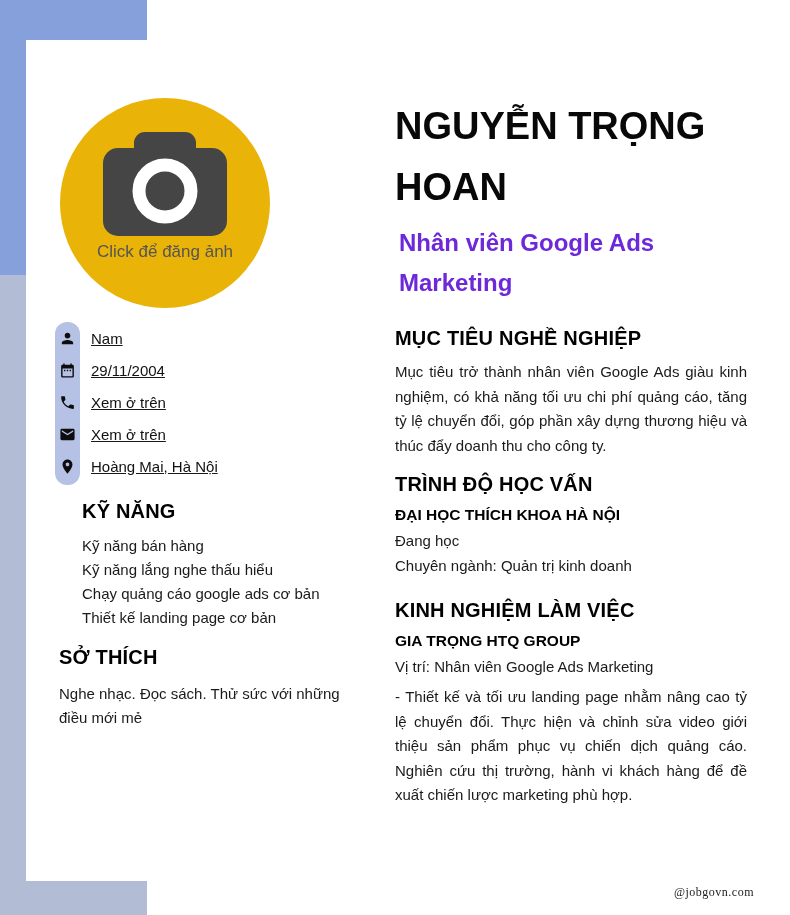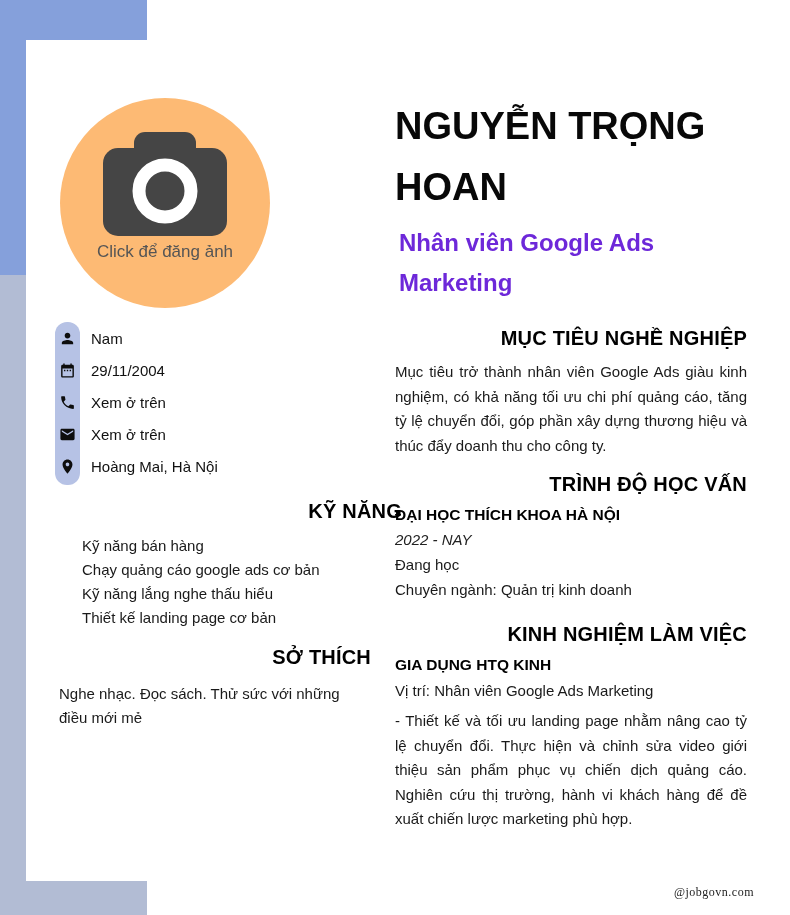--- a/index.html
+++ b/index.html
@@ -16,29 +16,29 @@
   
   .photo {
     position:absolute; left:60px; top:98px; width:210px; height:210px;
     border-radius:50%; background:#efefef; display:flex; flex-direction:column;
     align-items:center; cursor:pointer;
   }
   .camera { margin-top:34px; display:block; }
   .photo-caption { margin-top:6px; font-size:17px; color:#555; white-space:nowrap; }
 
   
-  .contact { position:absolute; left:55px; top:322px; }
+  .contact { position:absolute; left:55px; top:322px;text-decoration:underline; }
   .contact-strip { position:absolute; left:0; top:0; width:25px; height:163px;
     border-radius:12px; }
   .contact-row { position:relative; height:32px; display:flex; align-items:center; }
   .cicon { width:25px; display:flex; justify-content:center; align-items:center; }
   .cicon svg { width:17px; height:17px; fill:#0d0d0d; }
   .cval { margin-left:11px; font-size:15px; color:#111; white-space:nowrap; }
 
-  .section-h { font-size:20px; font-weight:700; color:#000; margin:0; letter-spacing:0.2px;text-align:right; }
+  .section-h { font-size:20px; font-weight:700; color:#000; margin:0; letter-spacing:0.2px; }
   .sub-h { font-size:15.5px; font-weight:700; color:#000; margin:10px 0 0; }
   .period { font-size:15px; font-style:italic; color:#222; margin:7px 0 0; }
   .line { font-size:15px; color:#1a1a1a; margin:8px 0 0; }
 
   .skills  { position:absolute; left:59px; top:500px; width:320px;margin-left:23px; }
   .skills ul { list-style:none; margin:11px 0 0; padding:0; font-size:15px;
     line-height:24px; color:#1a1a1a; }
   .hobbies { position:absolute; left:59px; top:646px; width:312px; }
   .hobbies p { margin:13px 0 0; font-size:15px; line-height:24px; }
 
@@ -59,21 +59,21 @@
 </head>
 <body>
 
 <div class="page">
 
   <div class="deco-top-bar" style="background: rgb(133, 160, 219);"></div>
   <div class="deco-strip-top" style="background: rgb(133, 160, 219);"></div>
   <div class="deco-strip-bot" style="background: rgb(178, 188, 212);"></div>
   <div class="deco-bottom-bar" style="background: rgb(178, 188, 212);"></div>
 
-  <div class="photo" style="background: #fdba74;">
+  <div class="photo" style="background: #eab308;">
     <svg class="camera" width="124" height="104" viewBox="0 0 124 104">
       <rect x="31" y="0" width="62" height="30" rx="11" fill="#454545"></rect>
       <rect x="0" y="16" width="124" height="88" rx="15" fill="#454545"></rect>
       <circle cx="62" cy="59" r="26" fill="none" stroke="#ffffff" stroke-width="13"></circle>
     </svg>
     <div class="photo-caption">Click để đăng ảnh</div>
   </div>
 
   <div class="contact">
     <div class="contact-strip" style="background: rgb(182, 194, 229);"></div>
@@ -121,44 +121,43 @@
           </svg>
       </span>
       <span class="cval">Hoàng Mai, Hà Nội</span>
     </div>
   </div>
 
   <div class="skills">
     <h3 class="section-h">KỸ NĂNG</h3>
     <ul>
       <li>Kỹ năng bán hàng</li>
+      <li>Kỹ năng lắng nghe thấu hiểu</li>
       <li>Chạy quảng cáo google ads cơ bản</li>
-      <li>Kỹ năng lắng nghe thấu hiểu</li>
       <li>Thiết kế landing page cơ bản</li>
     </ul>
   </div>
 
   <div class="hobbies">
     <h3 class="section-h">SỞ THÍCH</h3>
     <p>Nghe nhạc. Đọc sách. Thử sức với những điều mới mẻ</p>
   </div>
 
   <div class="right">
     <h1 class="name">NGUYỄN TRỌNG HOAN</h1>
     <h2 class="jobtitle">Nhân viên Google Ads Marketing</h2>
 
     <h3 class="section-h objective-h">MỤC TIÊU NGHỀ NGHIỆP</h3>
     <p class="para">Mục tiêu trở thành nhân viên Google Ads giàu kinh nghiệm, có khả năng tối ưu chi phí quảng cáo, tăng tỷ lệ chuyển đổi, góp phần xây dựng thương hiệu và thúc đẩy doanh thu cho công ty.</p>
 
     <h3 class="section-h education-h">TRÌNH ĐỘ HỌC VẤN</h3>
     <p class="sub-h">ĐẠI HỌC THÍCH KHOA HÀ NỘI</p>
-    <p class="period">2022 - NAY</p>
     <p class="line">Đang học</p>
     <p class="line">Chuyên ngành: Quản trị kinh doanh</p>
 
     <h3 class="section-h experience-h">KINH NGHIỆM LÀM VIỆC</h3>
-    <p class="sub-h">GIA DỤNG HTQ KINH</p>
+    <p class="sub-h">GIA TRỌNG HTQ GROUP</p>
     <p class="line">Vị trí: Nhân viên Google Ads Marketing</p>
     <p class="para">- Thiết kế và tối ưu landing page nhằm nâng cao tỷ lệ chuyển đổi. Thực hiện và chỉnh sửa video giới thiệu sản phẩm phục vụ chiến dịch quảng cáo. Nghiên cứu thị trường, hành vi khách hàng để đề xuất chiến lược marketing phù hợp.</p>
   </div>
 
   <div class="watermark">@jobgovn.com</div>
 </div>
 
 </body></html>

